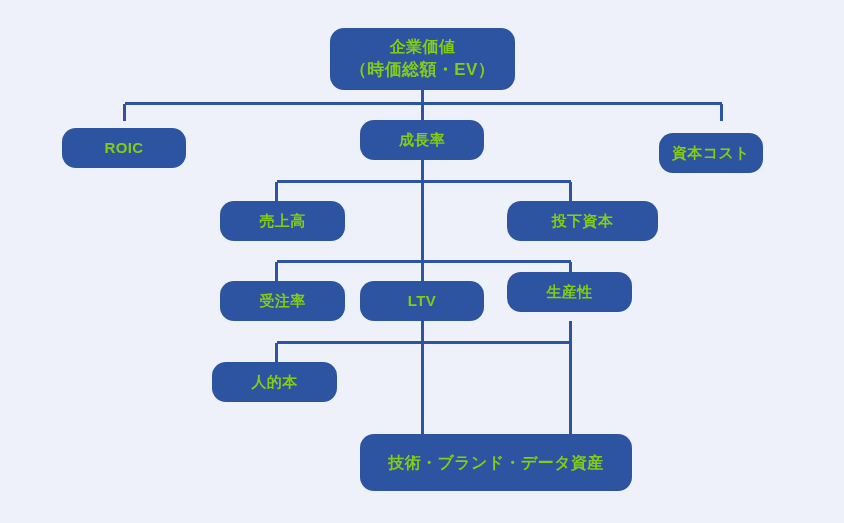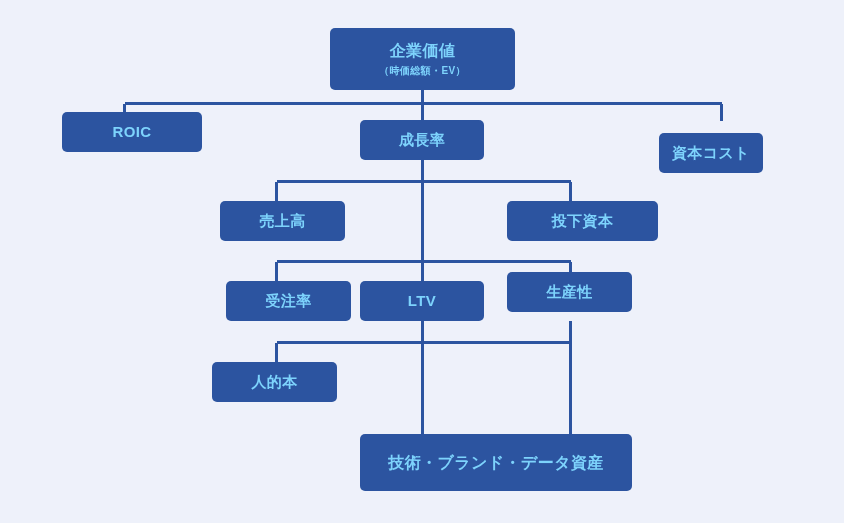--- a/index.html
+++ b/index.html
@@ -23,37 +23,37 @@
     left: 0;
     top: 0;
     width: 844px;
     height: 523px;
     pointer-events: none;
   }
   .node {
     position: absolute;
     box-sizing: border-box;
     background: #2c54a0;
-    border-radius: 5px;
-    color: #7dd3fc;
+    border-radius: 14px;
+    color: #84cc16;
     display: flex;
     flex-direction: column;
     align-items: center;
     justify-content: center;
     text-align: center;
     line-height: 1.35;
     letter-spacing: 0.4px;
     z-index: 2;
   }
   .node .title {
     font-size: 15px;
     font-weight: bold;
   }
   .node .sub {
-    font-size: 10px;
+    font-size: 17px;
     font-weight: bold;
     margin-top: 2px;
   }
   .node.root .title { font-size: 16px; }
   .node.wide .title { font-size: 16px; }
 </style>
 </head>
 <body>
 
 <div id="diagram">
@@ -84,38 +84,38 @@
       <path d="M422.5,321 L422.5,434.5"></path>
       <path d="M570.5,321 L570.5,434.5"></path>
     </g>
   </svg>
 
   <div class="node root" style="left:330px; top:28px; width:185px; height:62px;">
     <div class="title">企業価値</div>
     <div class="sub">（時価総額・EV）</div>
   </div>
 
-  <div class="node" style="left:62px; top:112px; width:140px; height:40px;">
+  <div class="node" style="left:62px; top:128px; width:124px; height:40px;">
     <div class="title">ROIC</div>
   </div>
   <div class="node" style="left:360px; top:120px; width:124px; height:40px;">
     <div class="title">成長率</div>
   </div>
   <div class="node" style="left:659px; top:133px; width:104px; height:40px;font-family:Liberation Serif, serif;">
     <div class="title">資本コスト</div>
   </div>
 
   <div class="node" style="left:220px; top:201px; width:125px; height:40px;">
     <div class="title">売上高</div>
   </div>
   <div class="node" style="left:507px; top:201px; width:151px; height:40px;">
     <div class="title">投下資本</div>
   </div>
 
-  <div class="node" style="left:226px; top:281px; width:125px; height:40px;">
+  <div class="node" style="left:220px; top:281px; width:125px; height:40px;">
     <div class="title">受注率</div>
   </div>
   <div class="node" style="left:360px; top:281px; width:124px; height:40px;">
     <div class="title">LTV</div>
   </div>
   <div class="node" style="left:507px; top:272px; width:125px; height:40px;">
     <div class="title">生産性</div>
   </div>
 
   <div class="node" style="left:212px; top:362px; width:125px; height:40px;">

